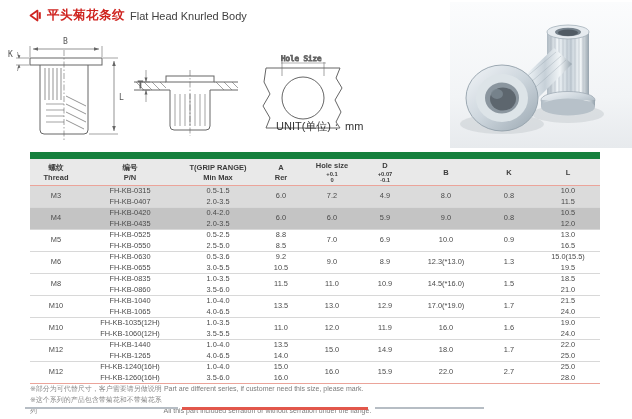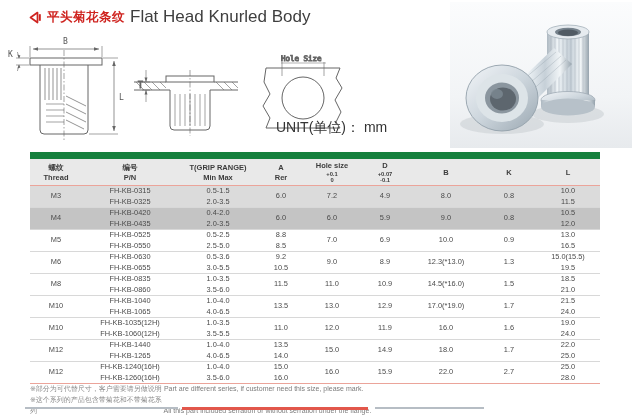--- a/index.html
+++ b/index.html
@@ -2,26 +2,26 @@
 <html style="--accent_red: #cf2420; --table_rule_red: #eba49a; --header_bg: #e9e9e9; --row_shade_light: #dbdbdb; --row_shade_dark: #c4c4c4; --footer_bar_red: #e2574b; --footer_bar_gray: #b6bdc4;"><head>
 <meta charset="utf-8">
 <style>
   html,body{margin:0;padding:0;background:#fff;}
   body{font-family:"Liberation Sans","DejaVu Sans",sans-serif;}
   #page{position:relative;width:632px;height:415px;background:#fff;overflow:hidden;}
 
   
   .title-bar{position:absolute;left:28px;top:7px;display:flex;align-items:center;gap:5px;}
   .title-zh{font-size:12.5px;font-weight:bold;color:var(--accent_red,#cf2420);letter-spacing:.5px;}
-  .title-en{font-size:17px;color:#3f3f3f;}
+  .title-en{font-size:11px;color:#3f3f3f;}
 
   
   .drawings{position:absolute;left:0;top:24px;}
   .drawings text{font-family:"DejaVu Sans Mono","Liberation Mono",monospace;fill:#555;}
-  .unit-label{position:absolute;left:276px;top:119px;font-size:14px;color:#333;}
+  .unit-label{position:absolute;left:276px;top:119px;font-size:11px;color:#333;}
 
   
   .photo{position:absolute;left:450px;top:2px;}
 
   
   .spec-table{position:absolute;left:30px;top:152px;width:570px;border-collapse:collapse;table-layout:fixed;
               border-top:7px solid #15803d;border-bottom:1.5px solid var(--table_rule_red,#eba49a);}
   .spec-table thead tr{background:var(--header_bg,#e9e9e9);}
   .spec-table th{font-size:7.5px;font-weight:bold;color:#3c3c3c;padding:2px 0 1px;line-height:1.3;
                  border-bottom:1.5px solid var(--table_rule_red,#eba49a);vertical-align:middle;}
@@ -195,21 +195,21 @@
           <td>FH-KB-0315</td>
           <td>0.5-1.5</td>
           <td rowspan="2" class="span2">6.0</td>
           <td rowspan="2" class="span2">7.2</td>
           <td rowspan="2" class="span2">4.9</td>
           <td rowspan="2" class="span2">8.0</td>
           <td rowspan="2" class="span2">0.8</td>
           <td>10.0</td>
         </tr>
         <tr class="shade-light glast">
-          <td>FH-KB-0325</td>
+          <td>FH-KB-0407</td>
           <td>2.0-3.5</td>
           <td>11.5</td>
         </tr>
         <tr class="shade-dark">
           <td rowspan="2" class="span2">M4</td>
           <td>FH-KB-0420</td>
           <td>0.4-2.0</td>
           <td rowspan="2" class="span2">6.0</td>
           <td rowspan="2" class="span2">6.0</td>
           <td rowspan="2" class="span2">5.9</td>

